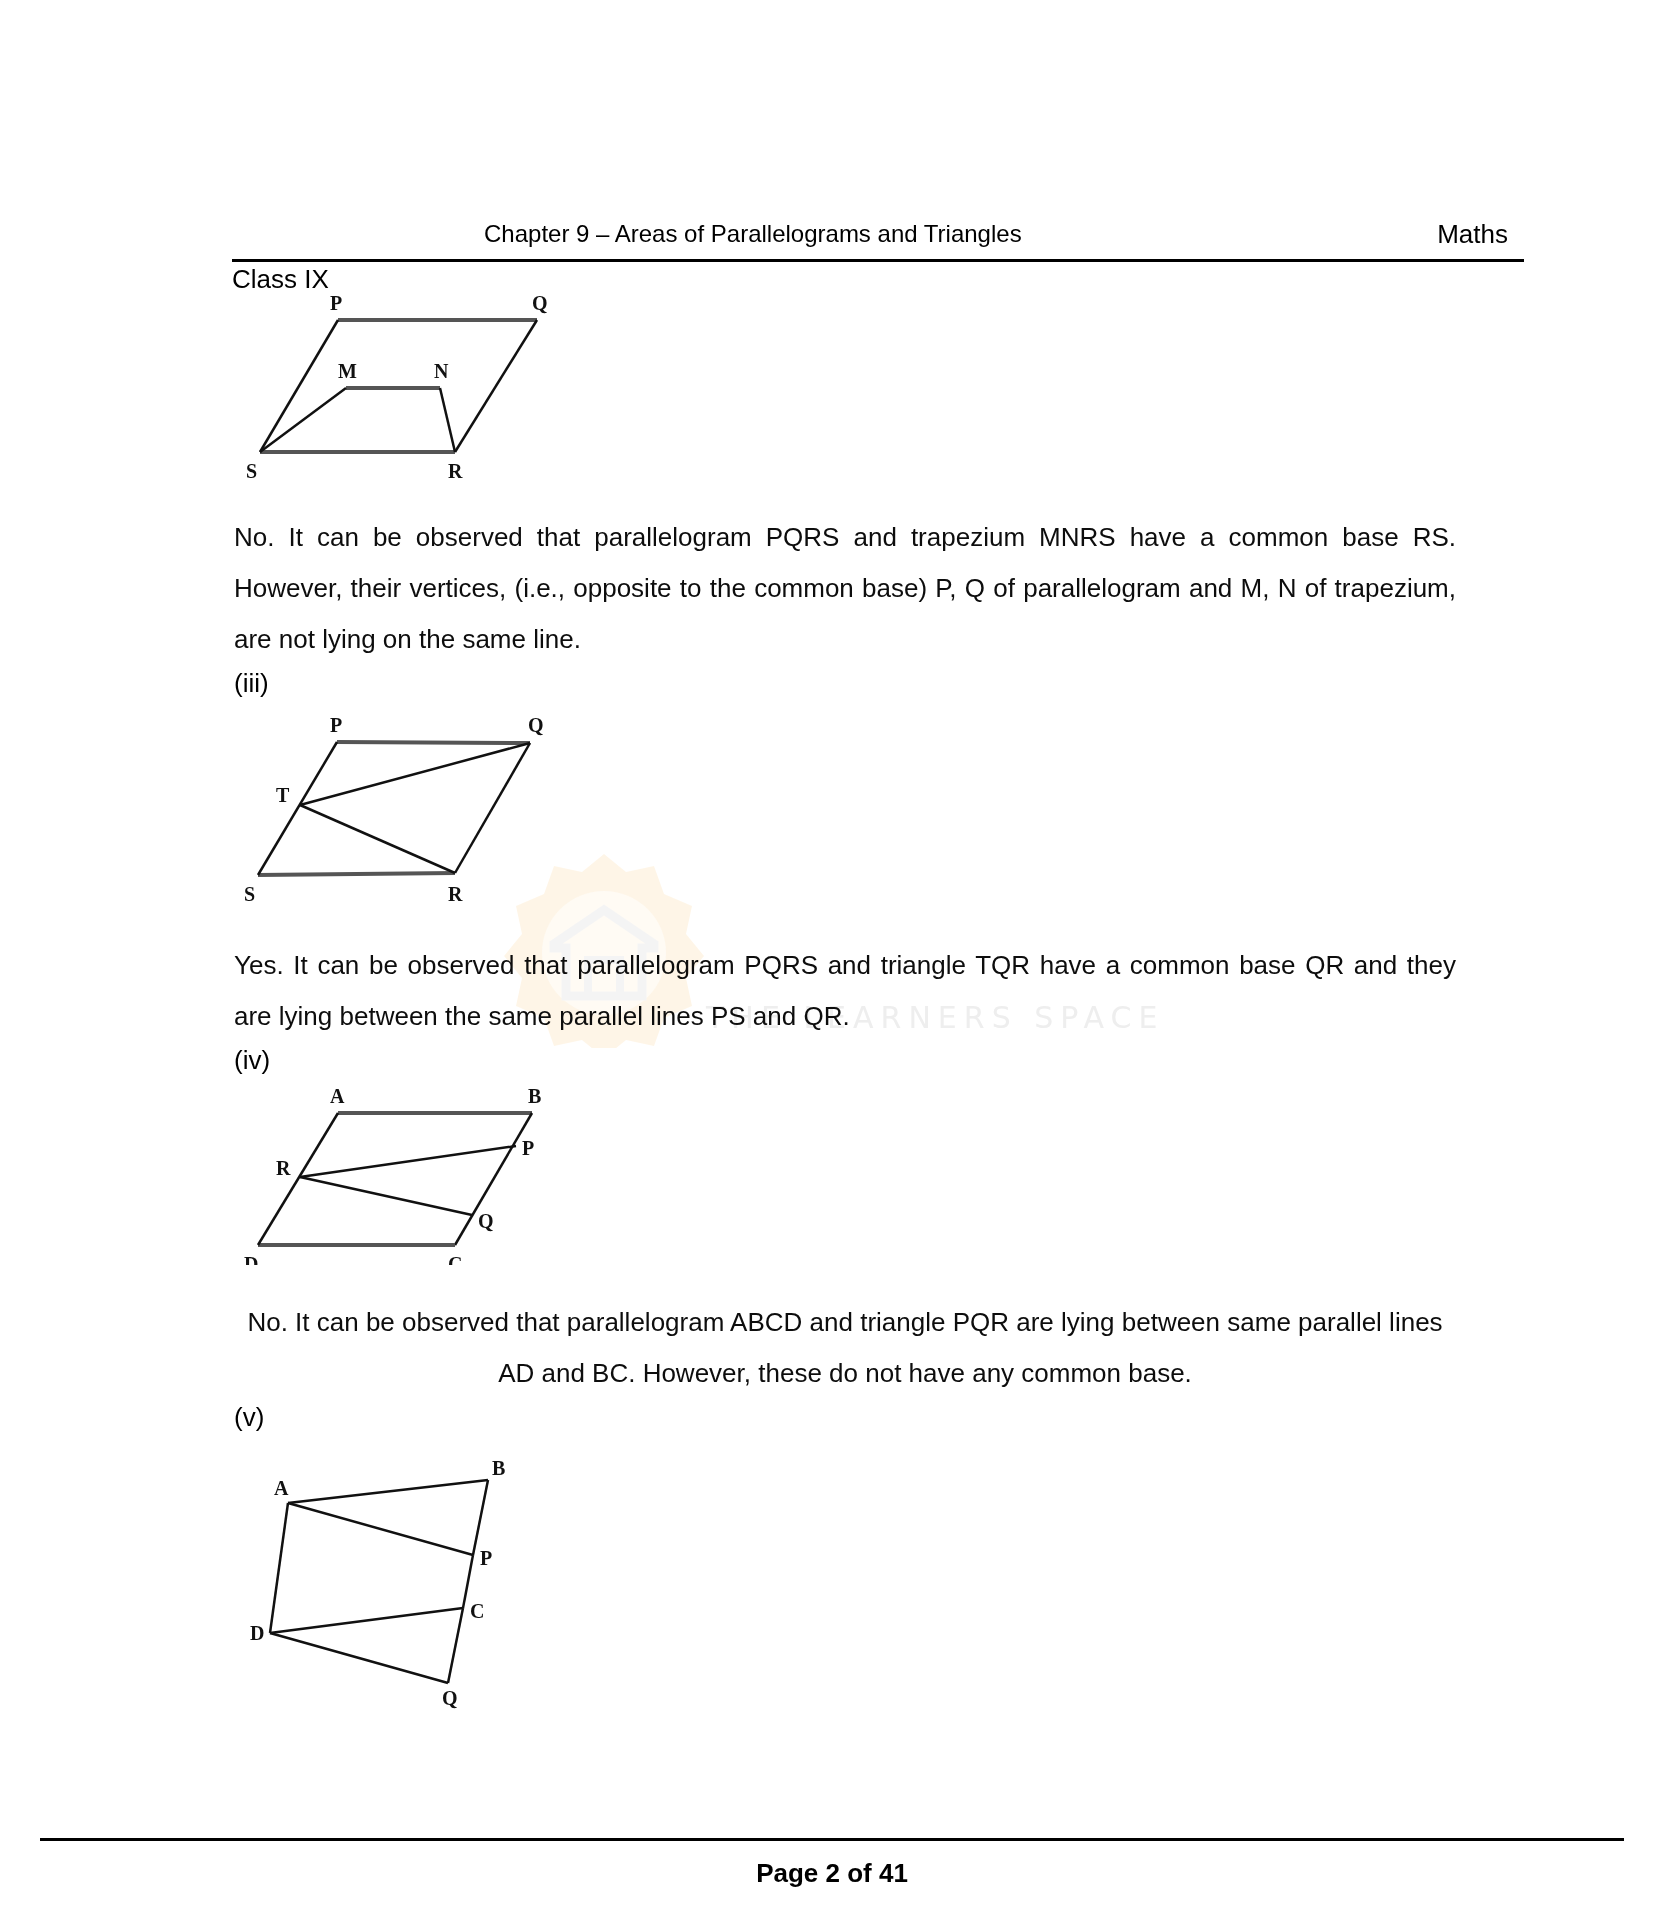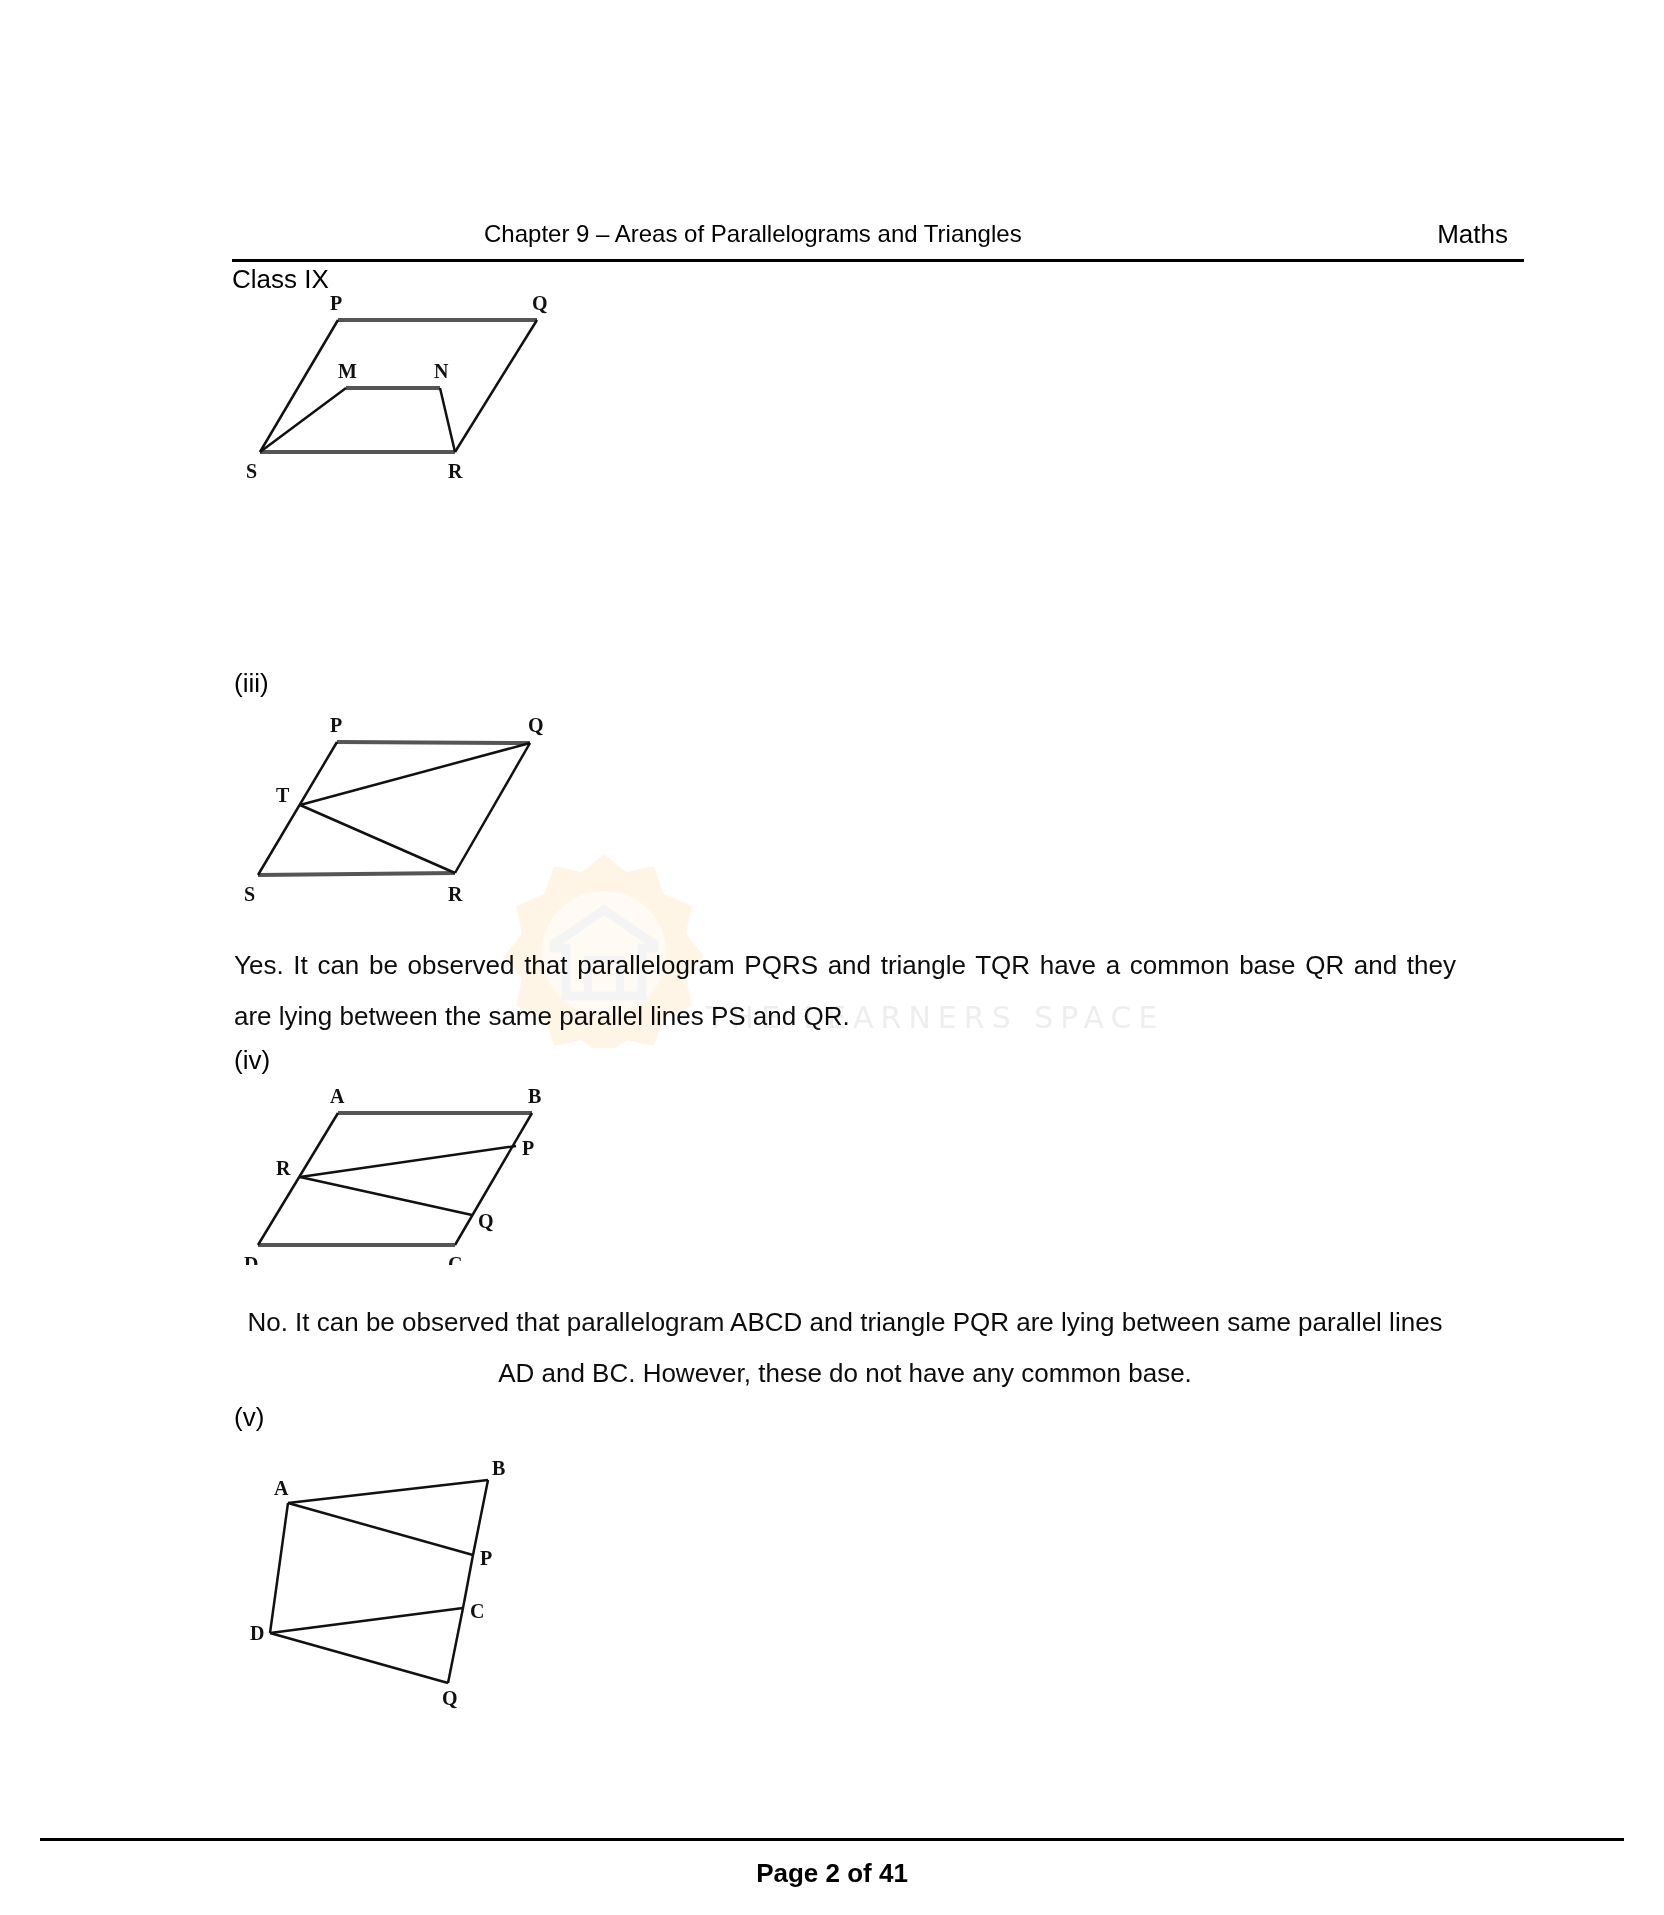--- a/index.html
+++ b/index.html
@@ -207,20 +207,21 @@
 
         <text class="fig-label" x="98" y="22">P</text>
         <text class="fig-label" x="300" y="22">Q</text>
         <text class="fig-label" x="106" y="90">M</text>
         <text class="fig-label" x="202" y="90">N</text>
         <text class="fig-label" x="14" y="190">S</text>
         <text class="fig-label" x="216" y="190">R</text>
       </svg>
     </div>
 
+    <div class="para" style="left:234px; top:512px; width:1222px;">No. It can be observed that parallelogram PQRS and trapezium MNRS have a common base RS. However, their vertices, (i.e., opposite to the common base) P, Q of parallelogram and M, N of trapezium, are not lying on the same line.</div>
 
     <div class="marker" style="left:234px; top:666px;">(iii)</div>
 
     <div class="figure" style="left:232px; top:710px;">
       <svg width="360" height="200" viewBox="0 0 360 200">
 
         <line x1="105" y1="32" x2="298" y2="33" stroke="#555" stroke-width="4"></line>
         <line x1="298" y1="33" x2="223" y2="163" stroke="#111" stroke-width="2.5"></line>
         <line x1="223" y1="163" x2="26" y2="165" stroke="#555" stroke-width="4"></line>
         <line x1="26" y1="165" x2="105" y2="32" stroke="#111" stroke-width="2.5"></line>

